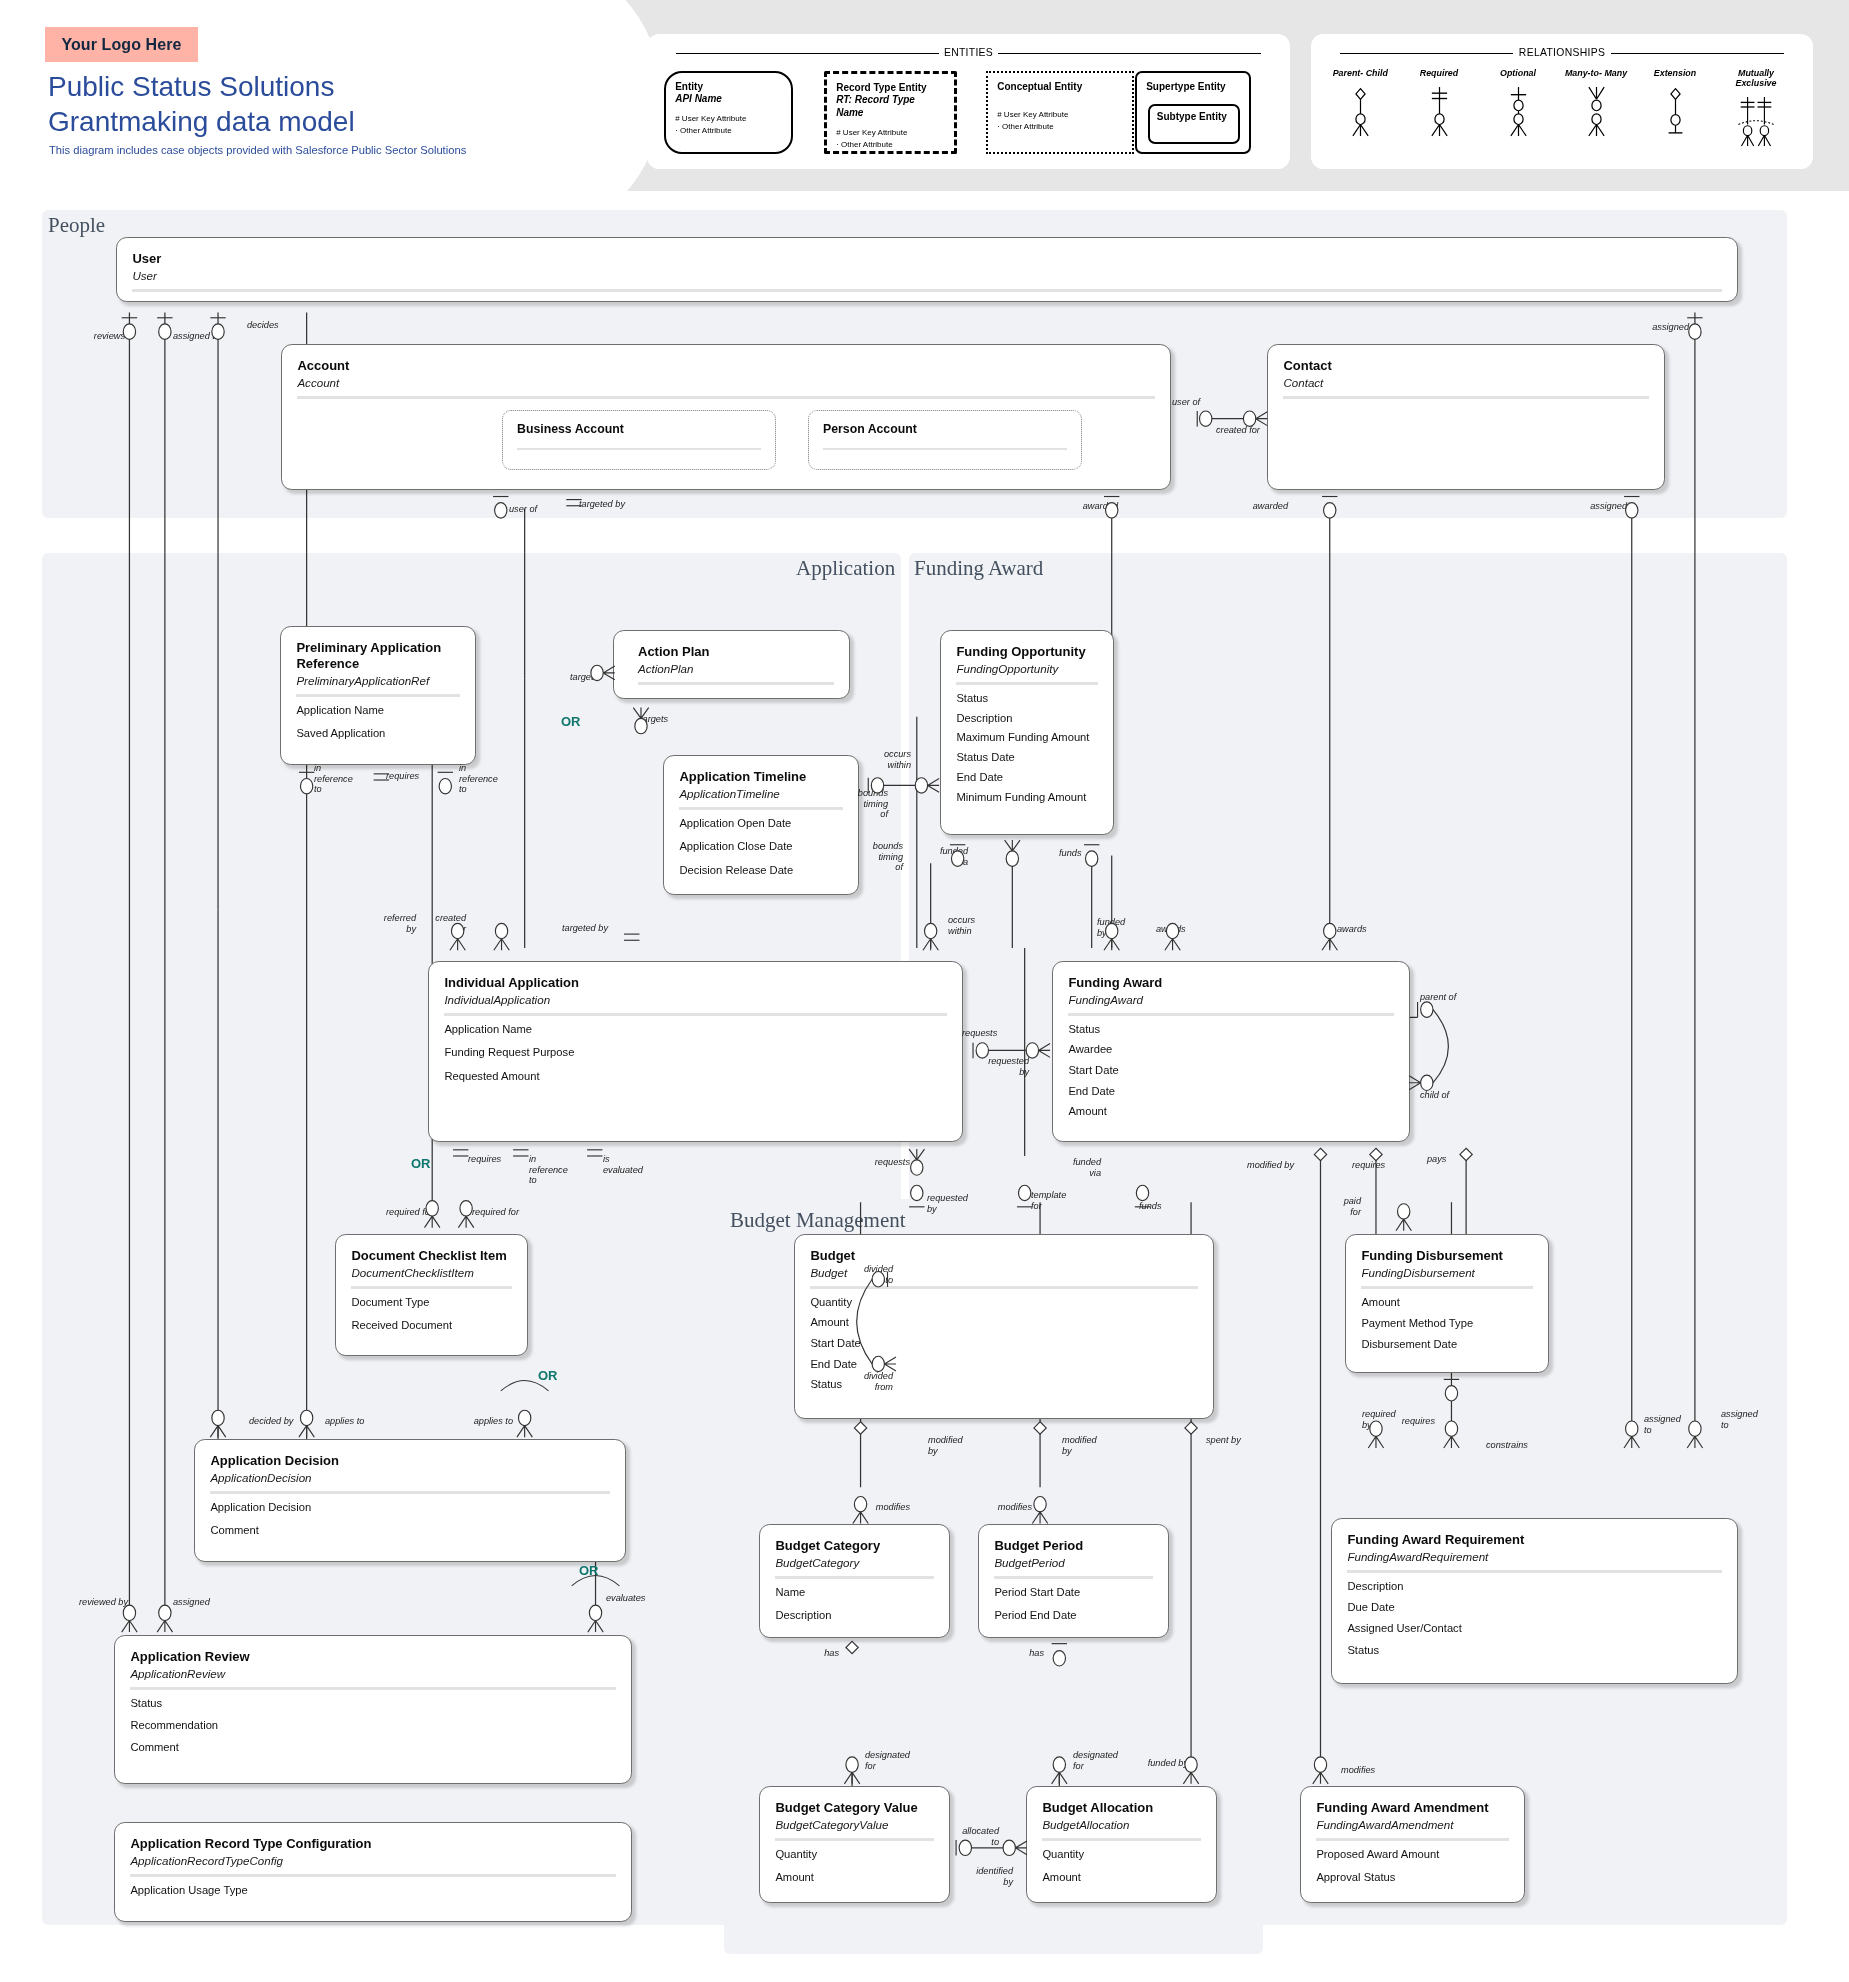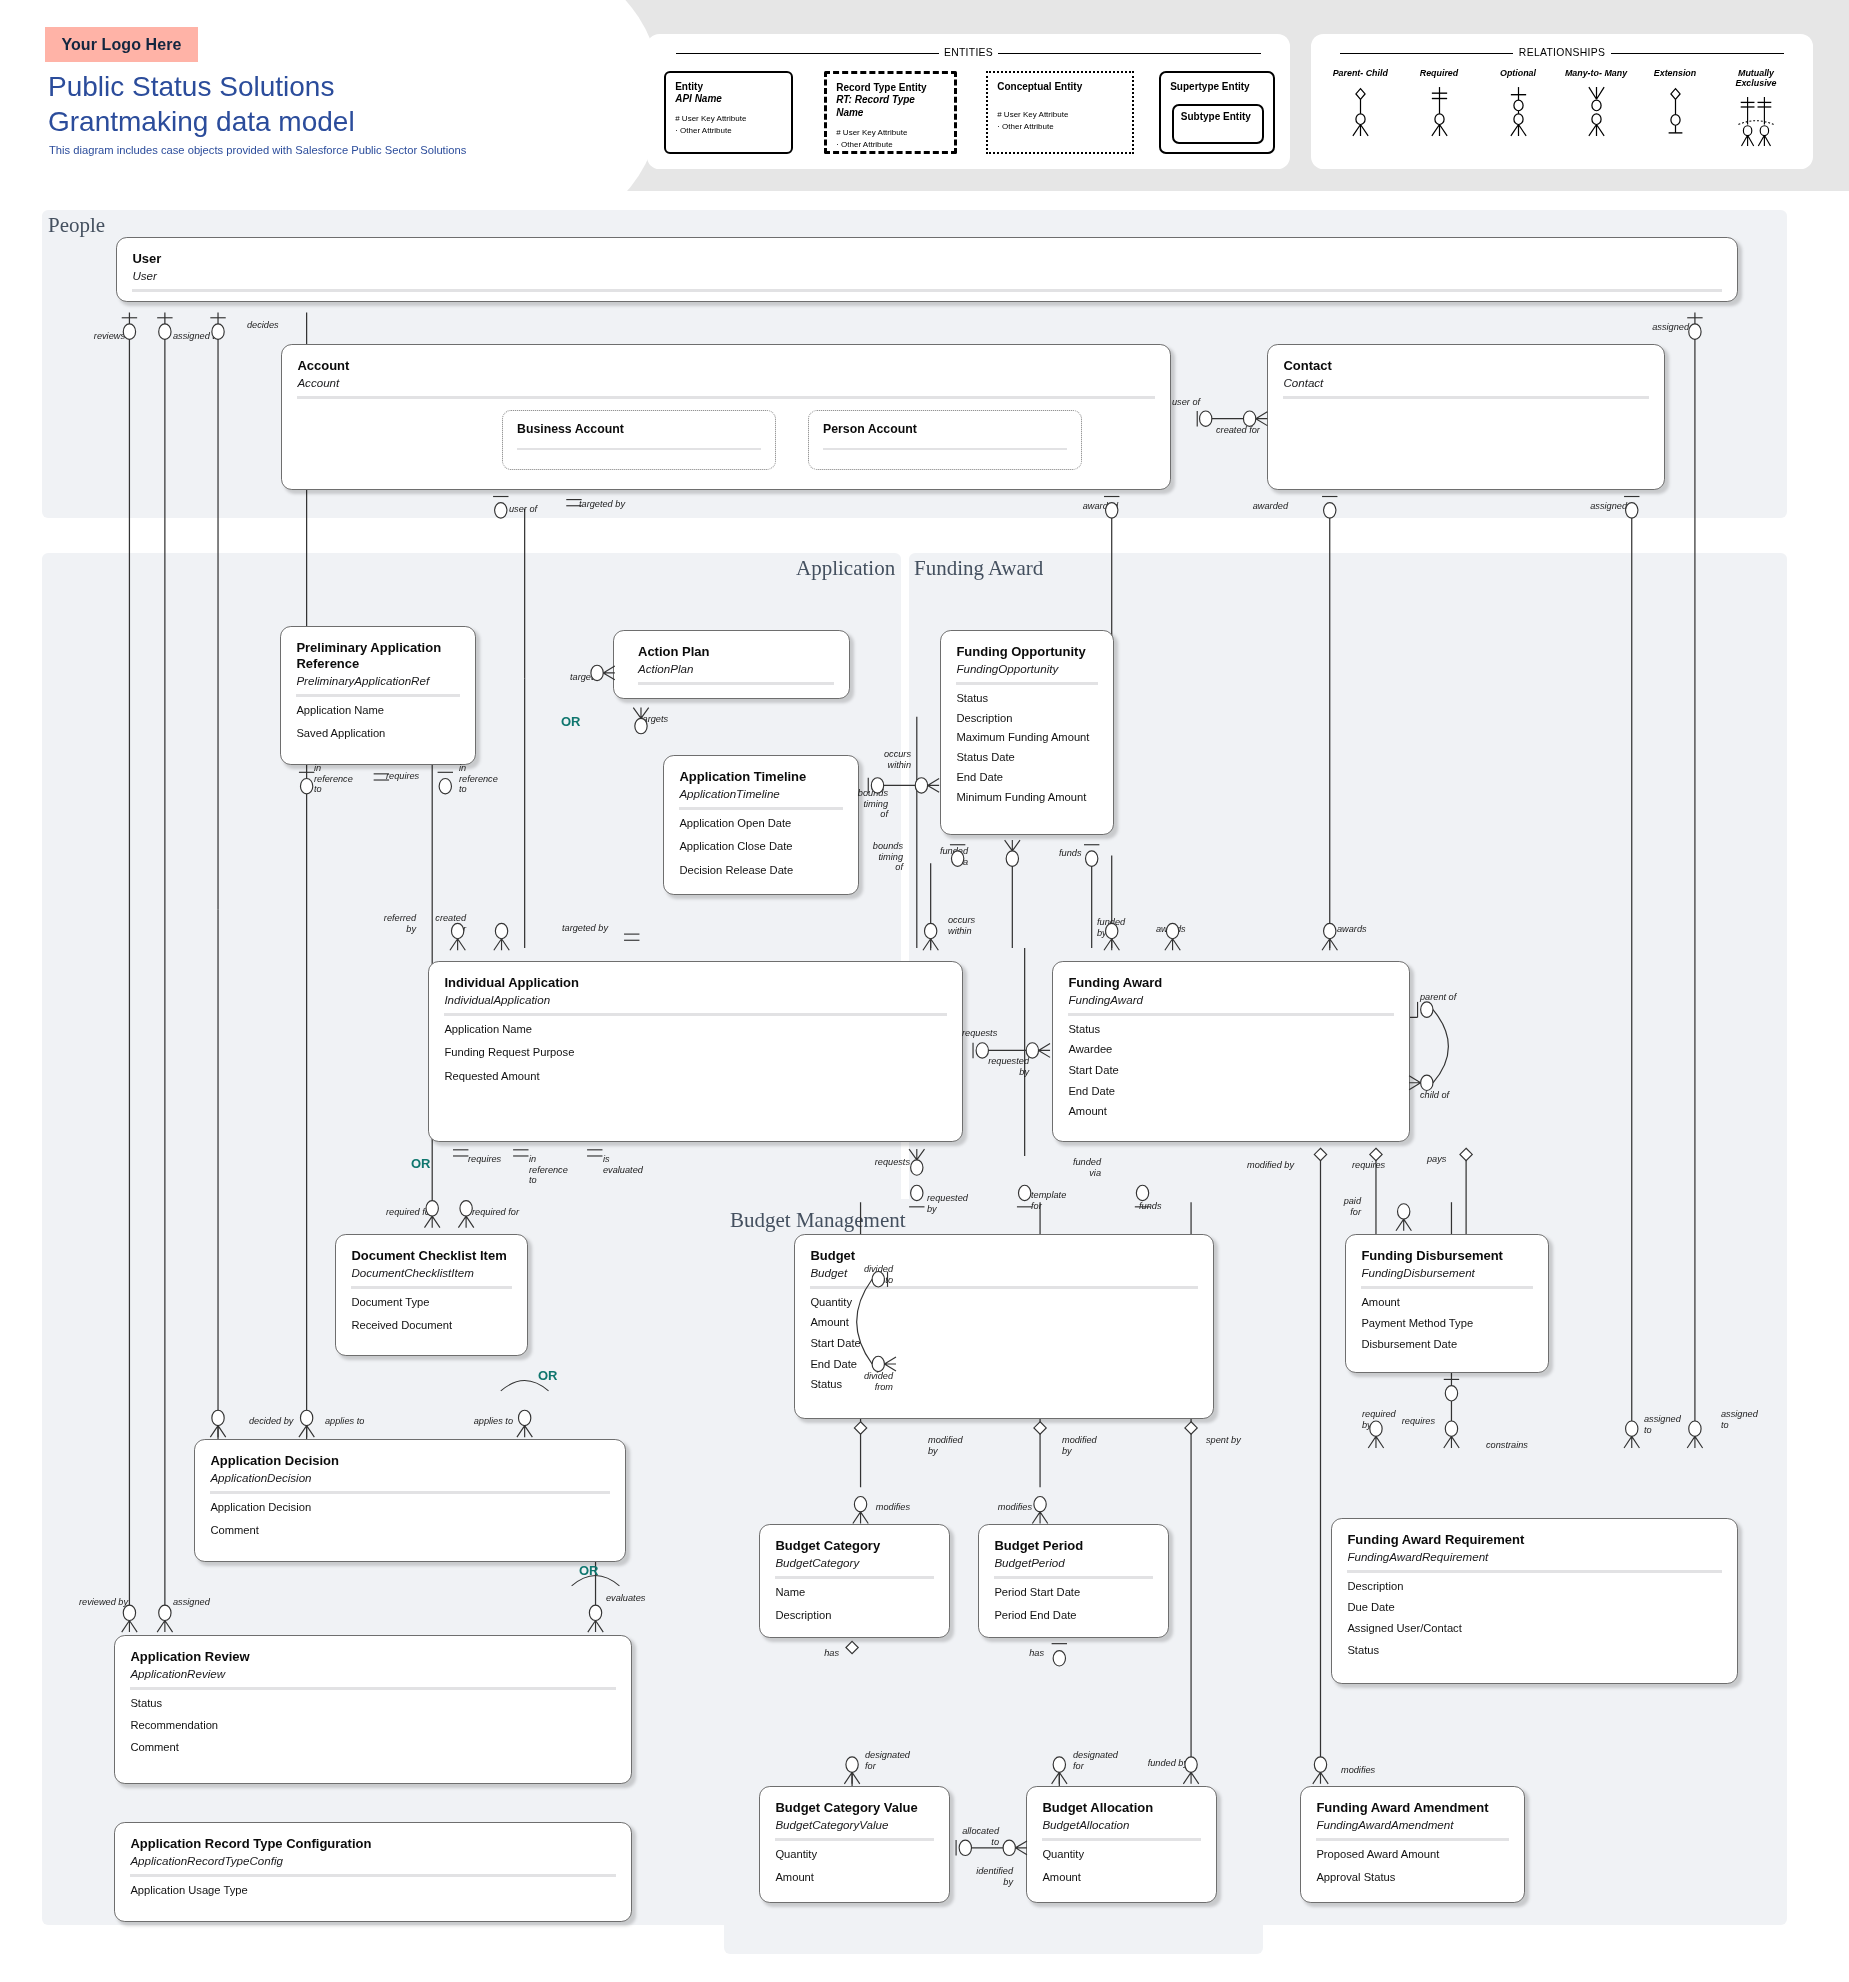--- a/index.html
+++ b/index.html
@@ -56,24 +56,24 @@
     content:""; position:absolute; left:29px; right:29px; top:6.2px;
     border-top:1.2px solid #000; z-index:1;
   }
 
   .lg-ent {
     position:absolute; top:37px; background:#fff; padding:7.7px 9.2px;
   }
   .lg-ent .n  { font-size:10px; font-weight:bold; color:#000; line-height:1.25; }
   .lg-ent .a  { font-size:10px; font-style:italic; font-weight:bold; color:#000; line-height:1.25;}
   .lg-ent .at { font-size:8px; color:#000; margin-top:7.7px; line-height:1.5;}
-  #lg-e1 { left:17px;  width:129px; height:83px; border:2.3px solid #000; border-radius:6px;}
+  #lg-e1 { left:17px;  width:129px; height:83px; border:2.3px solid #000; border-radius:18px;}
   #lg-e2 { left:177px; width:133px; height:83px; border:3.1px dashed #000; border-radius:1.5px;}
   #lg-e3 { left:339px; width:148px; height:83px; border:2.3px dotted #000; }
-  #lg-e4 { left:512px; width:116px; height:83px; border:2.3px solid #000; border-radius:7px;}
+  #lg-e4 { left:488px; width:116px; height:83px; border:2.3px solid #000; border-radius:7px;}
   #lg-sub {
     position:absolute; left:10.8px; top:31px; width:92px; height:40px;
     border:2.3px solid #000; border-radius:7px; padding:5.4px 7px;
     font-size:10px; font-weight:bold;
   }
 
   .rel-item { position:absolute; top:34px; width:74px; text-align:center; }
   .rel-item .lbl { font-size:8.9px; font-style:italic; font-weight:bold; line-height:1.15; color:#000;}
   .rel-item .sym { margin-top:5.4px; height:55px; display:flex; justify-content:center;}
 

